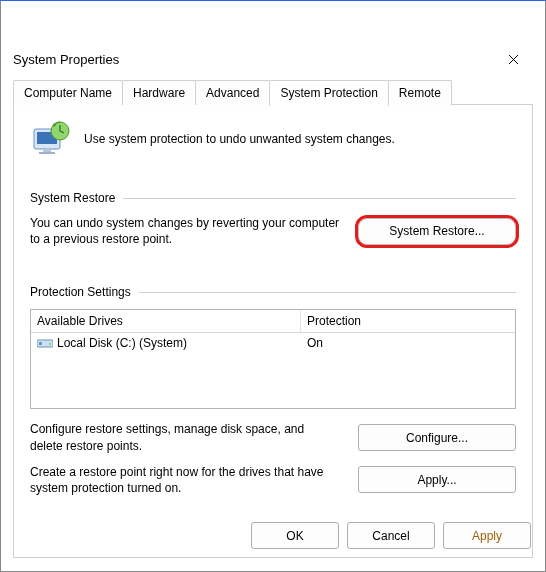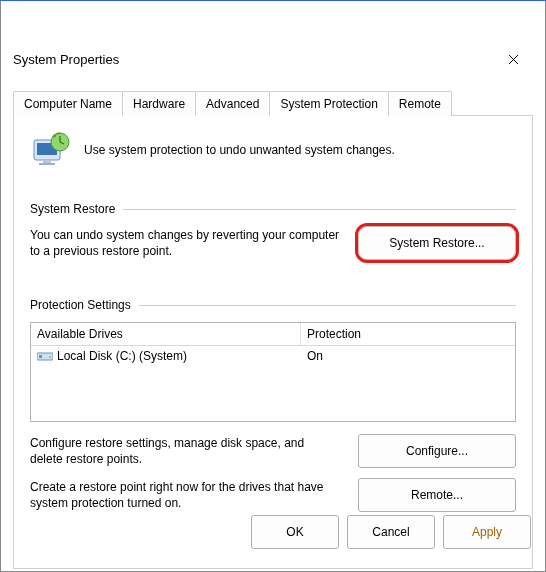--- a/index.html
+++ b/index.html
@@ -27,21 +27,21 @@
   width: 40px;
   height: 28px;
   display: flex;
   align-items: center;
   justify-content: center;
   font-size: 13px;
   cursor: pointer;
 }
 .tabstrip {
   display: flex;
-  margin: 14px 12px 0 12px;
+  margin: 3px 12px 0 12px;
   position: relative;
   z-index: 2;
 }
 .tab {
   padding: 5px 10px;
   border: 1px solid #d0d0d0;
   border-bottom: none;
   background: #fff;
   border-top-left-radius: 2px;
   border-top-right-radius: 2px;
@@ -80,21 +80,21 @@
 .section-head .line { flex: 1; height: 1px; background: #d0d0d0; }
 .row2 {
   display: flex;
   align-items: center;
   gap: 18px;
   margin: 10px 0;
 }
 .row2 .text { flex: 1; line-height: 1.35; }
 .btn {
   min-width: 158px;
-  height: 34px;
+  height: 27px;
   border: 1px solid #adadad;
   border-radius: 3px;
   background: #fdfdfd;
   font: inherit;
   cursor: pointer;
   padding: 0 4px;
 }
 .btn.highlight {
   outline: 3px solid #e11d1d;
   outline-offset: 0;
@@ -202,21 +202,21 @@
     </div>
   </div>
 
   <div class="row2">
     <div class="text">Configure restore settings, manage disk space, and delete restore points.</div>
     <button class="btn">Configure...</button>
   </div>
 
   <div class="row2">
     <div class="text">Create a restore point right now for the drives that have system protection turned on.</div>
-    <button class="btn">Remote...</button>
+    <button class="btn">Apply...</button>
   </div>
 
 </div>
 
 <div class="footer">
   <button class="btn">OK</button>
   <button class="btn">Cancel</button>
   <button class="btn" disabled="">Apply</button>
 </div>
 

